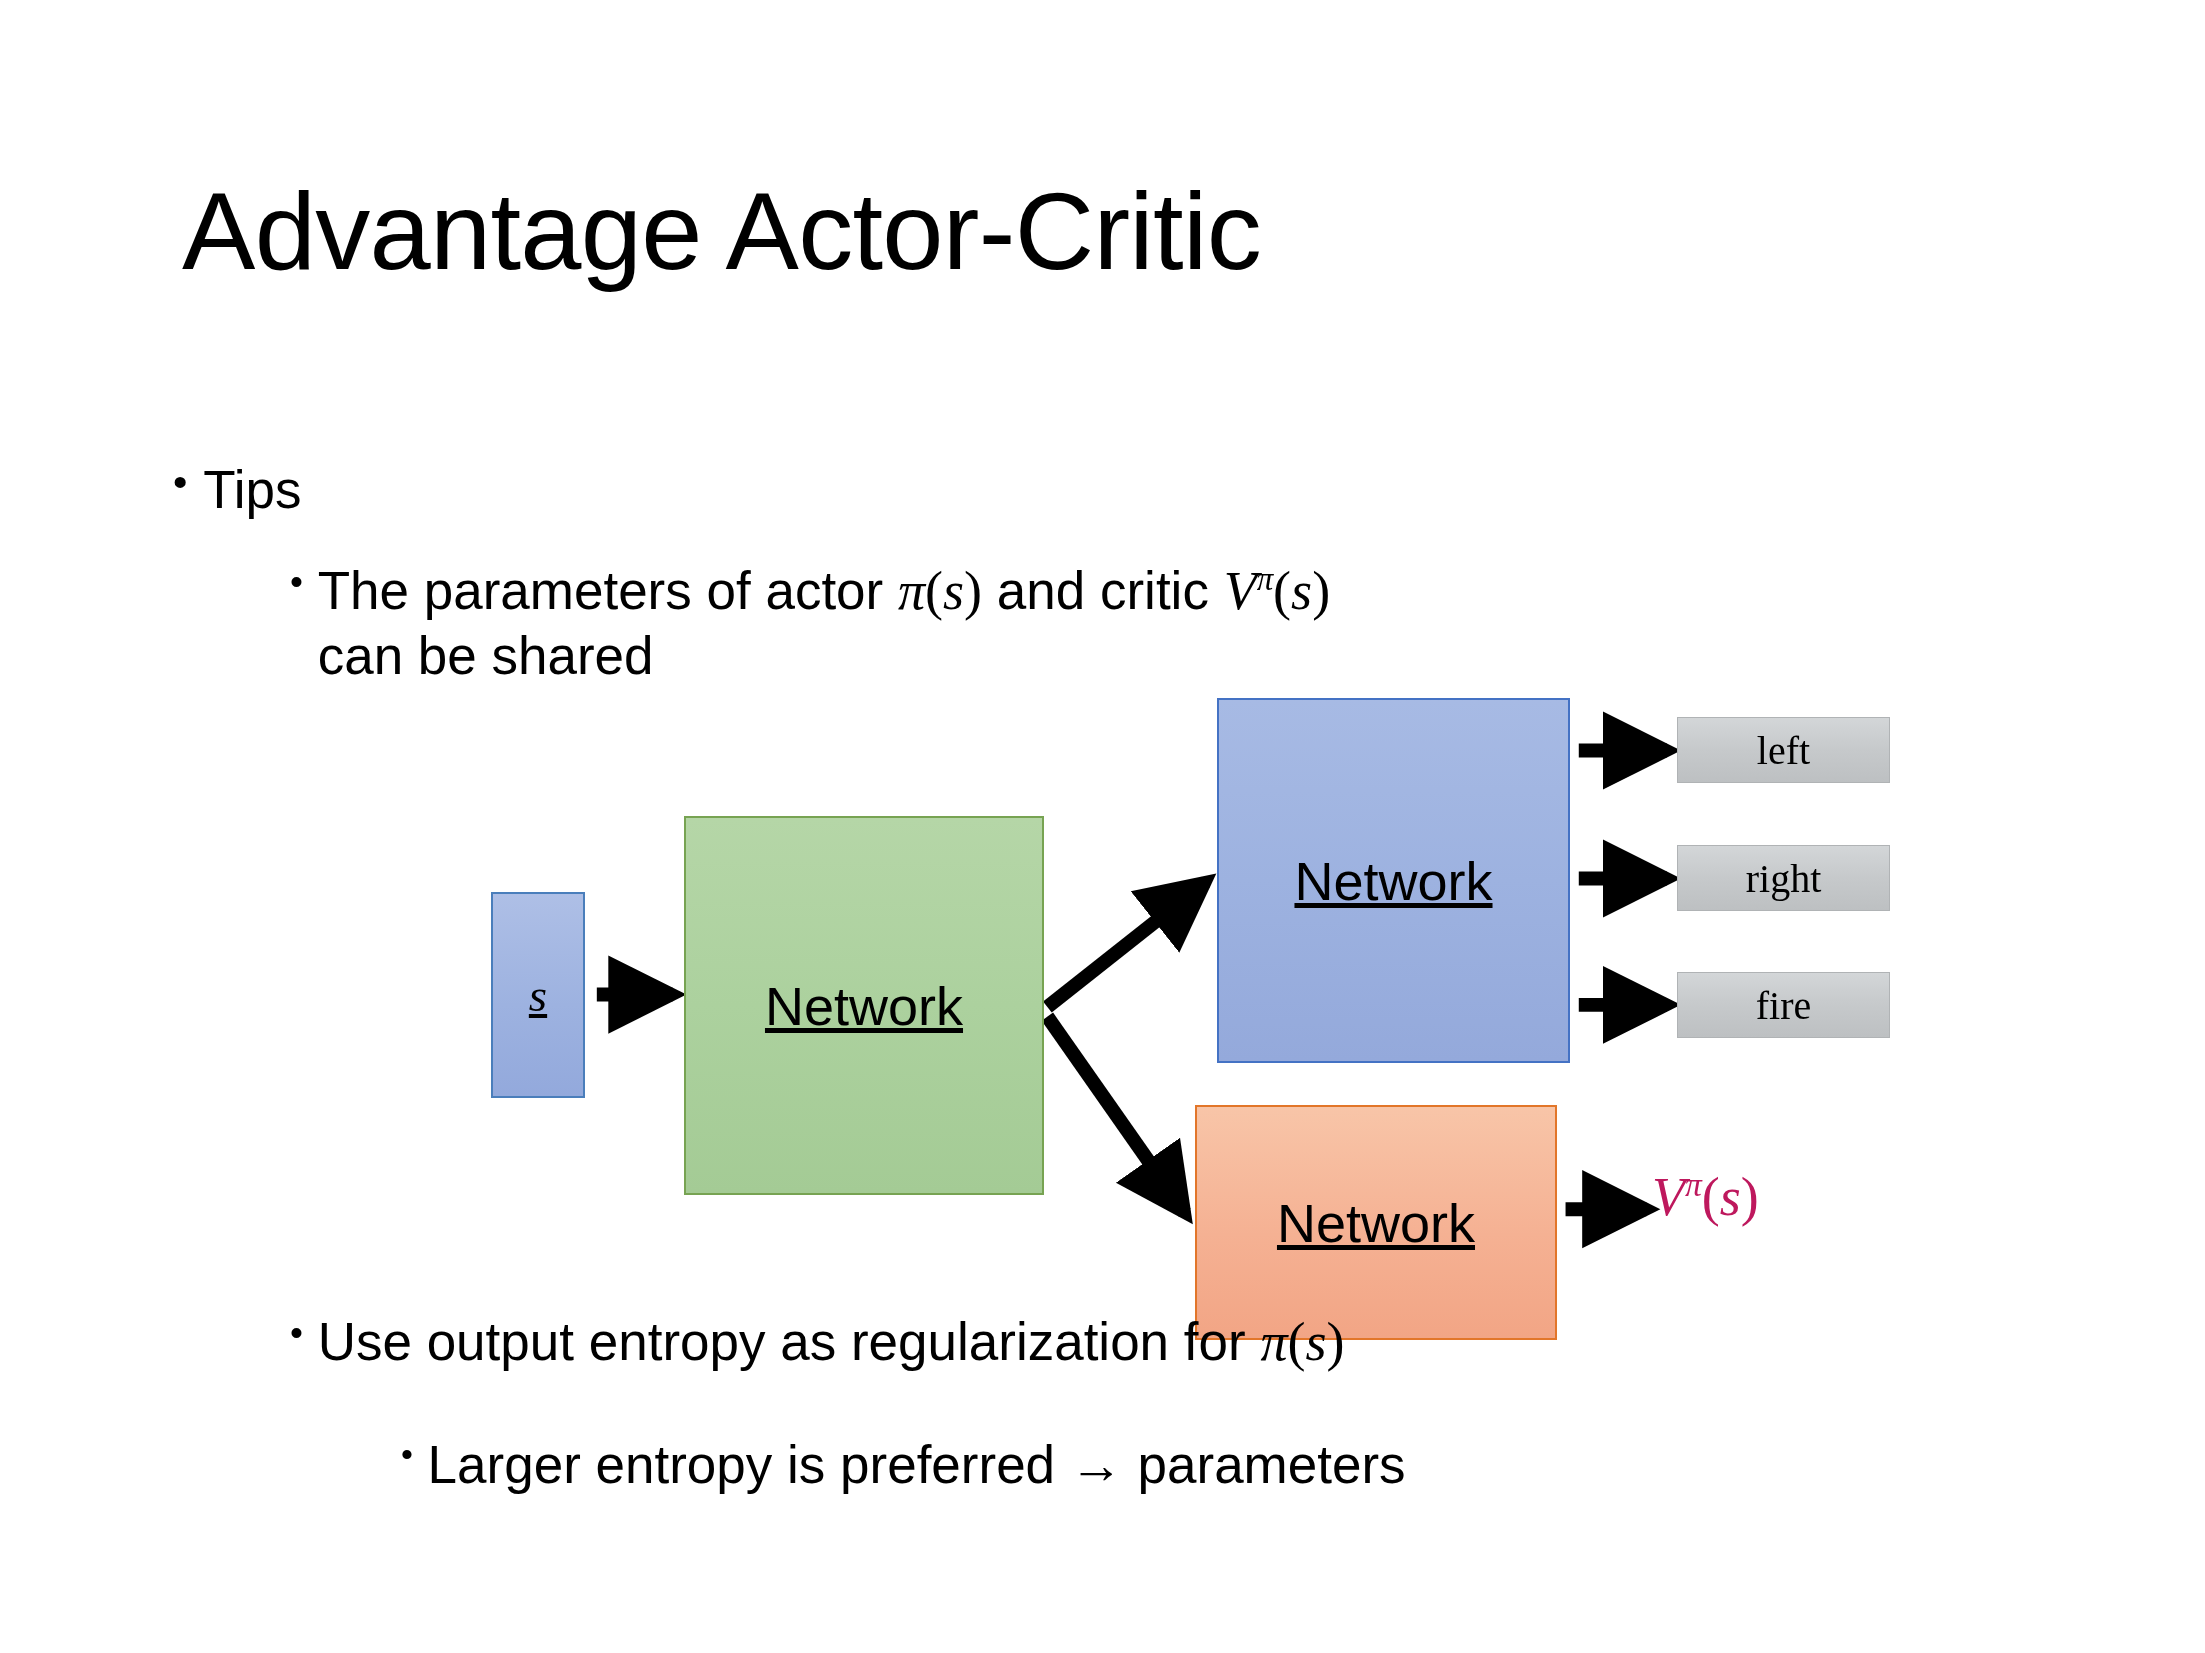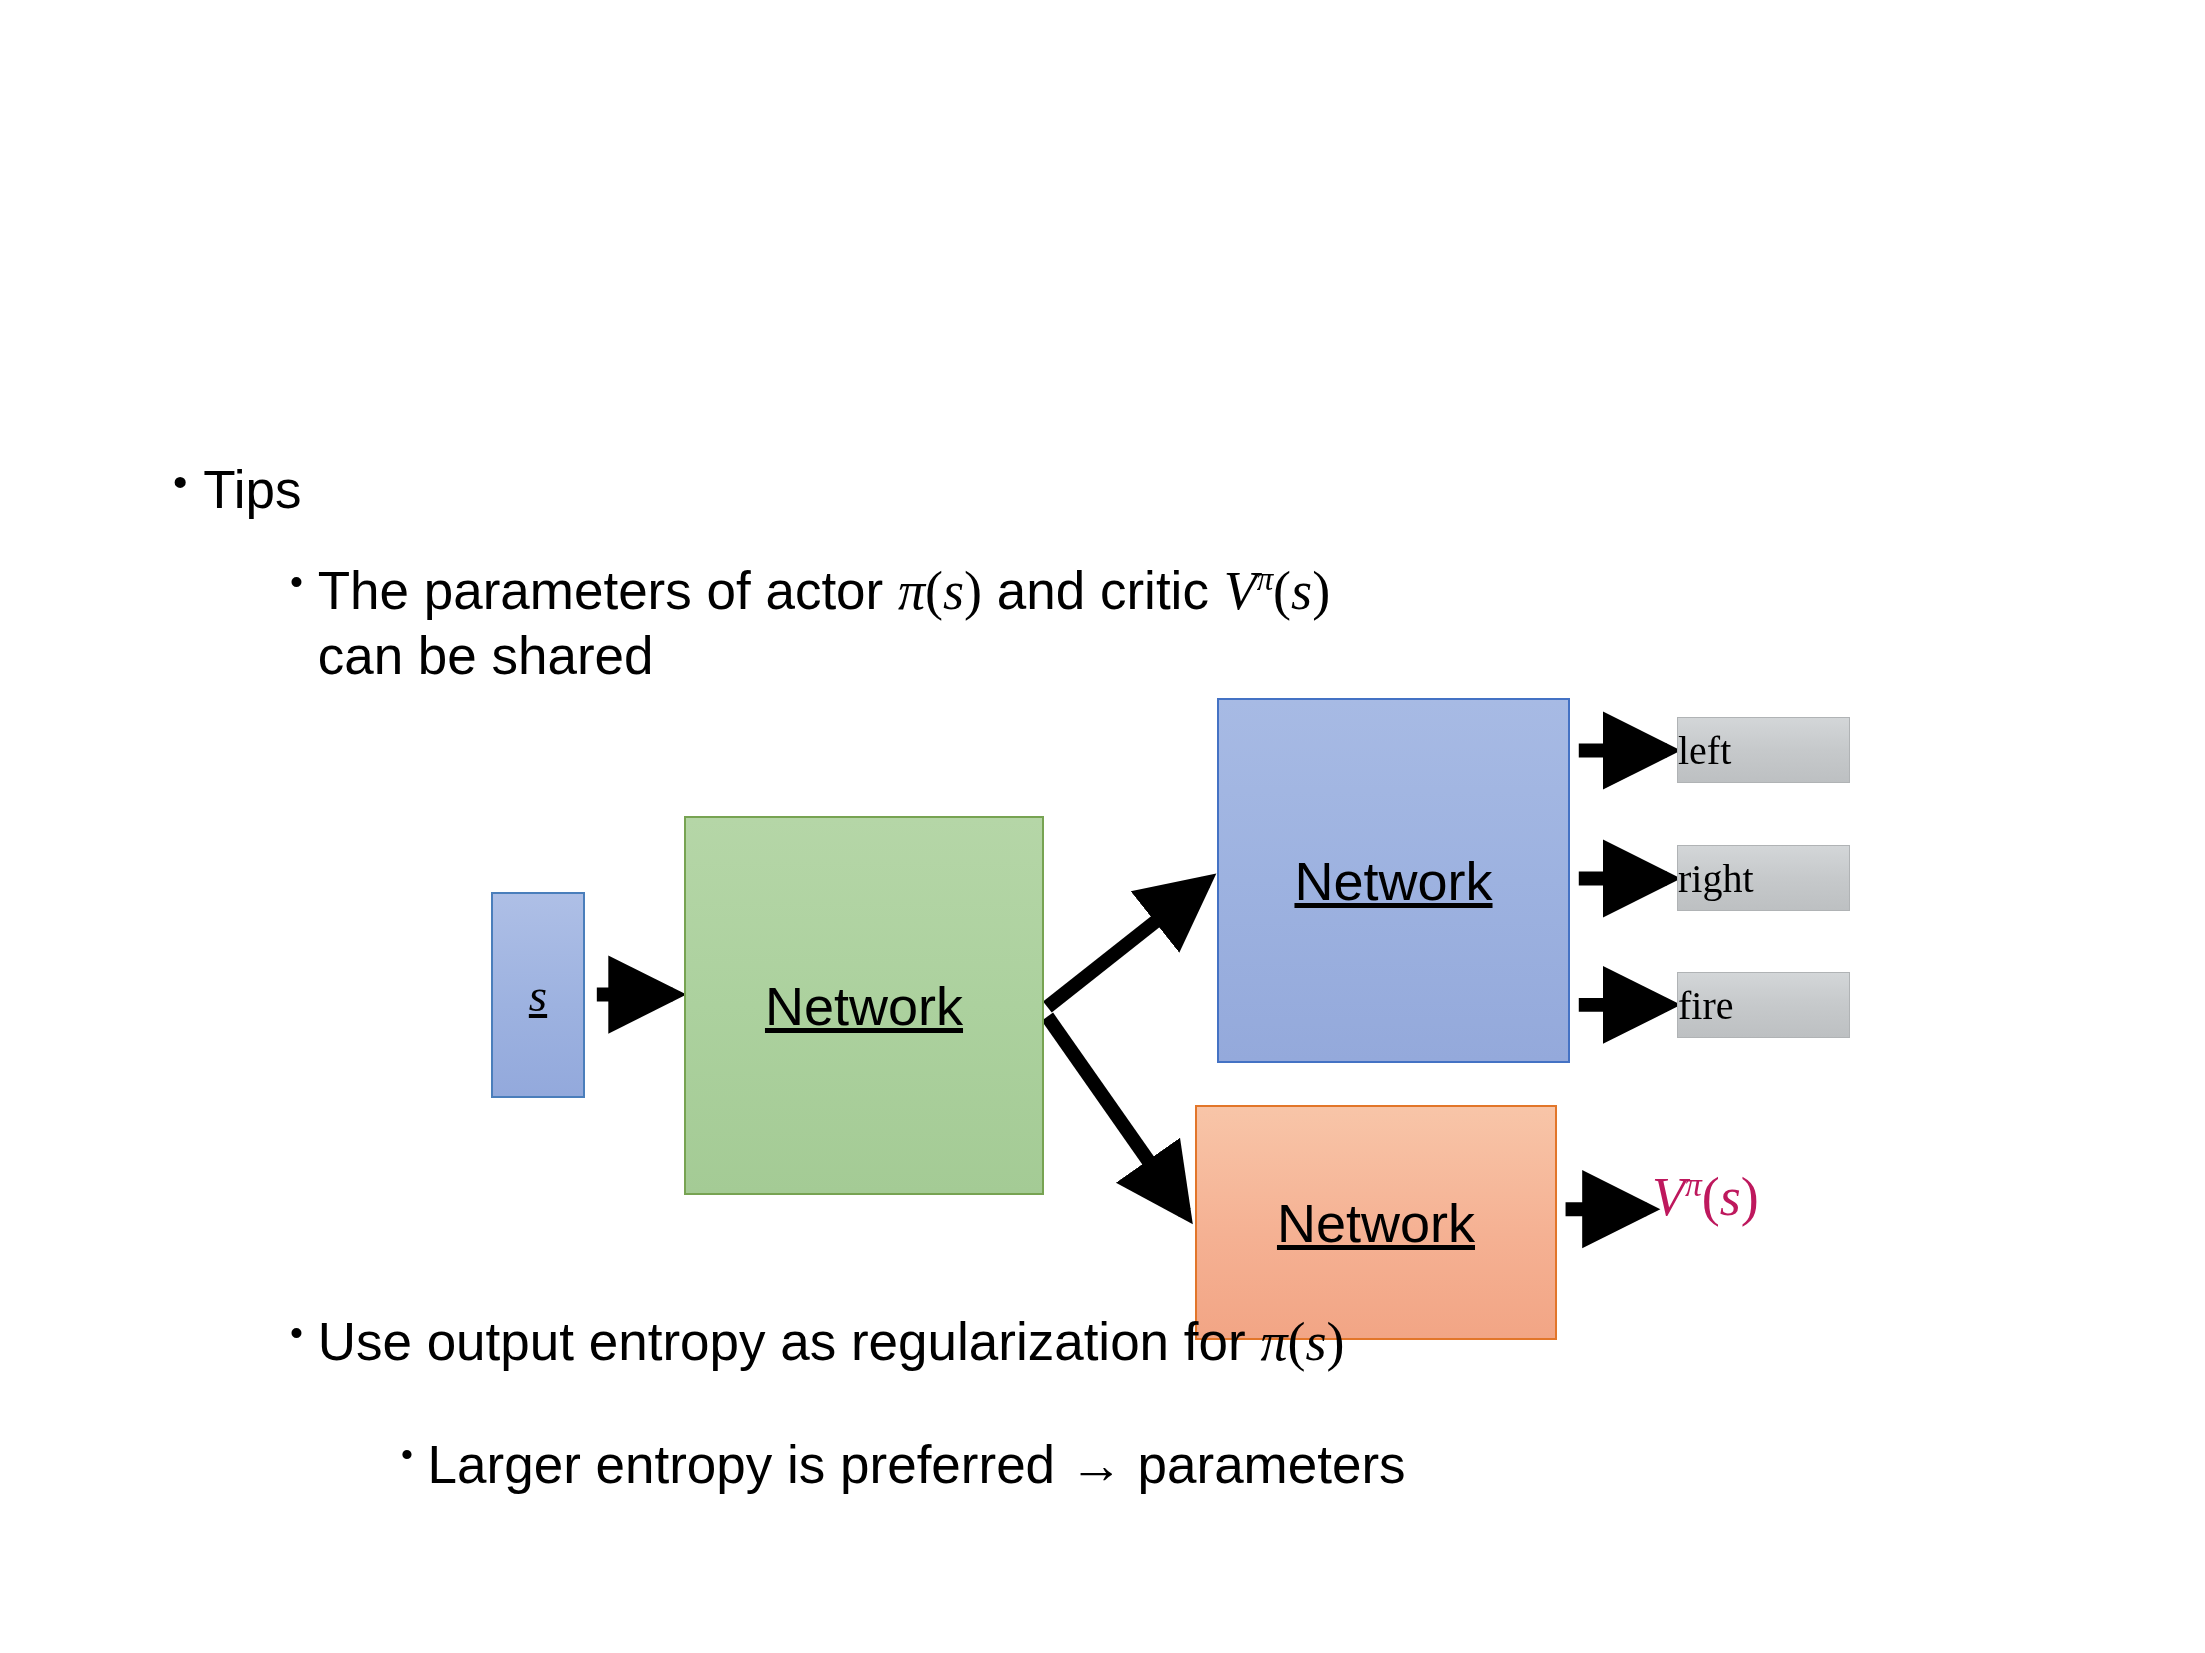--- a/index.html
+++ b/index.html
@@ -179,21 +179,22 @@
     border: 2.2px solid #E2762A;
     font-size: 54px;
   }
 
   
   .action-box {
     position: absolute;
     box-sizing: border-box;
     display: flex;
     align-items: center;
-    width: 173px;
+    justify-content: center;
+    width: 213px;
     height: 66px;
     background: linear-gradient(180deg, #D3D6D8 0%, #C6C9CB 50%, #BDC0C2 100%);
     border: 1.5px solid #B0B3B5;
     font-family: "Liberation Serif", serif;
     font-size: 40px;
     color: #000000;
   }
   #action-left  { left: 1677px; top: 717px; }
   #action-right { left: 1677px; top: 845px; }
   #action-fire  { left: 1677px; top: 972px; }
@@ -219,20 +220,21 @@
     top: 0;
     width: 2205px;
     height: 1654px;
   }
 </style>
 </head>
 <body>
 
 <div id="slide">
 
+  <div id="slide-title">Advantage Actor-Critic</div>
 
   <div class="bullet-row" id="bullet-tips">
     <span class="bullet-dot">•</span>
     <span class="bullet-text">Tips</span>
   </div>
 
   <div class="bullet-row" id="bullet-params">
     <span class="bullet-dot">•</span>
     <span class="bullet-text"><span>The parameters of actor </span><span class="mathgreek">π</span><span class="mathparen">(</span><span class="mathvar">s</span><span class="mathparen">)</span><span>  and critic </span><span class="mathvar">V</span><span class="mathsup">π</span><span class="mathparen">(</span><span class="mathvar">s</span><span class="mathparen">)</span><br><span>can be shared</span></span>
   </div>

